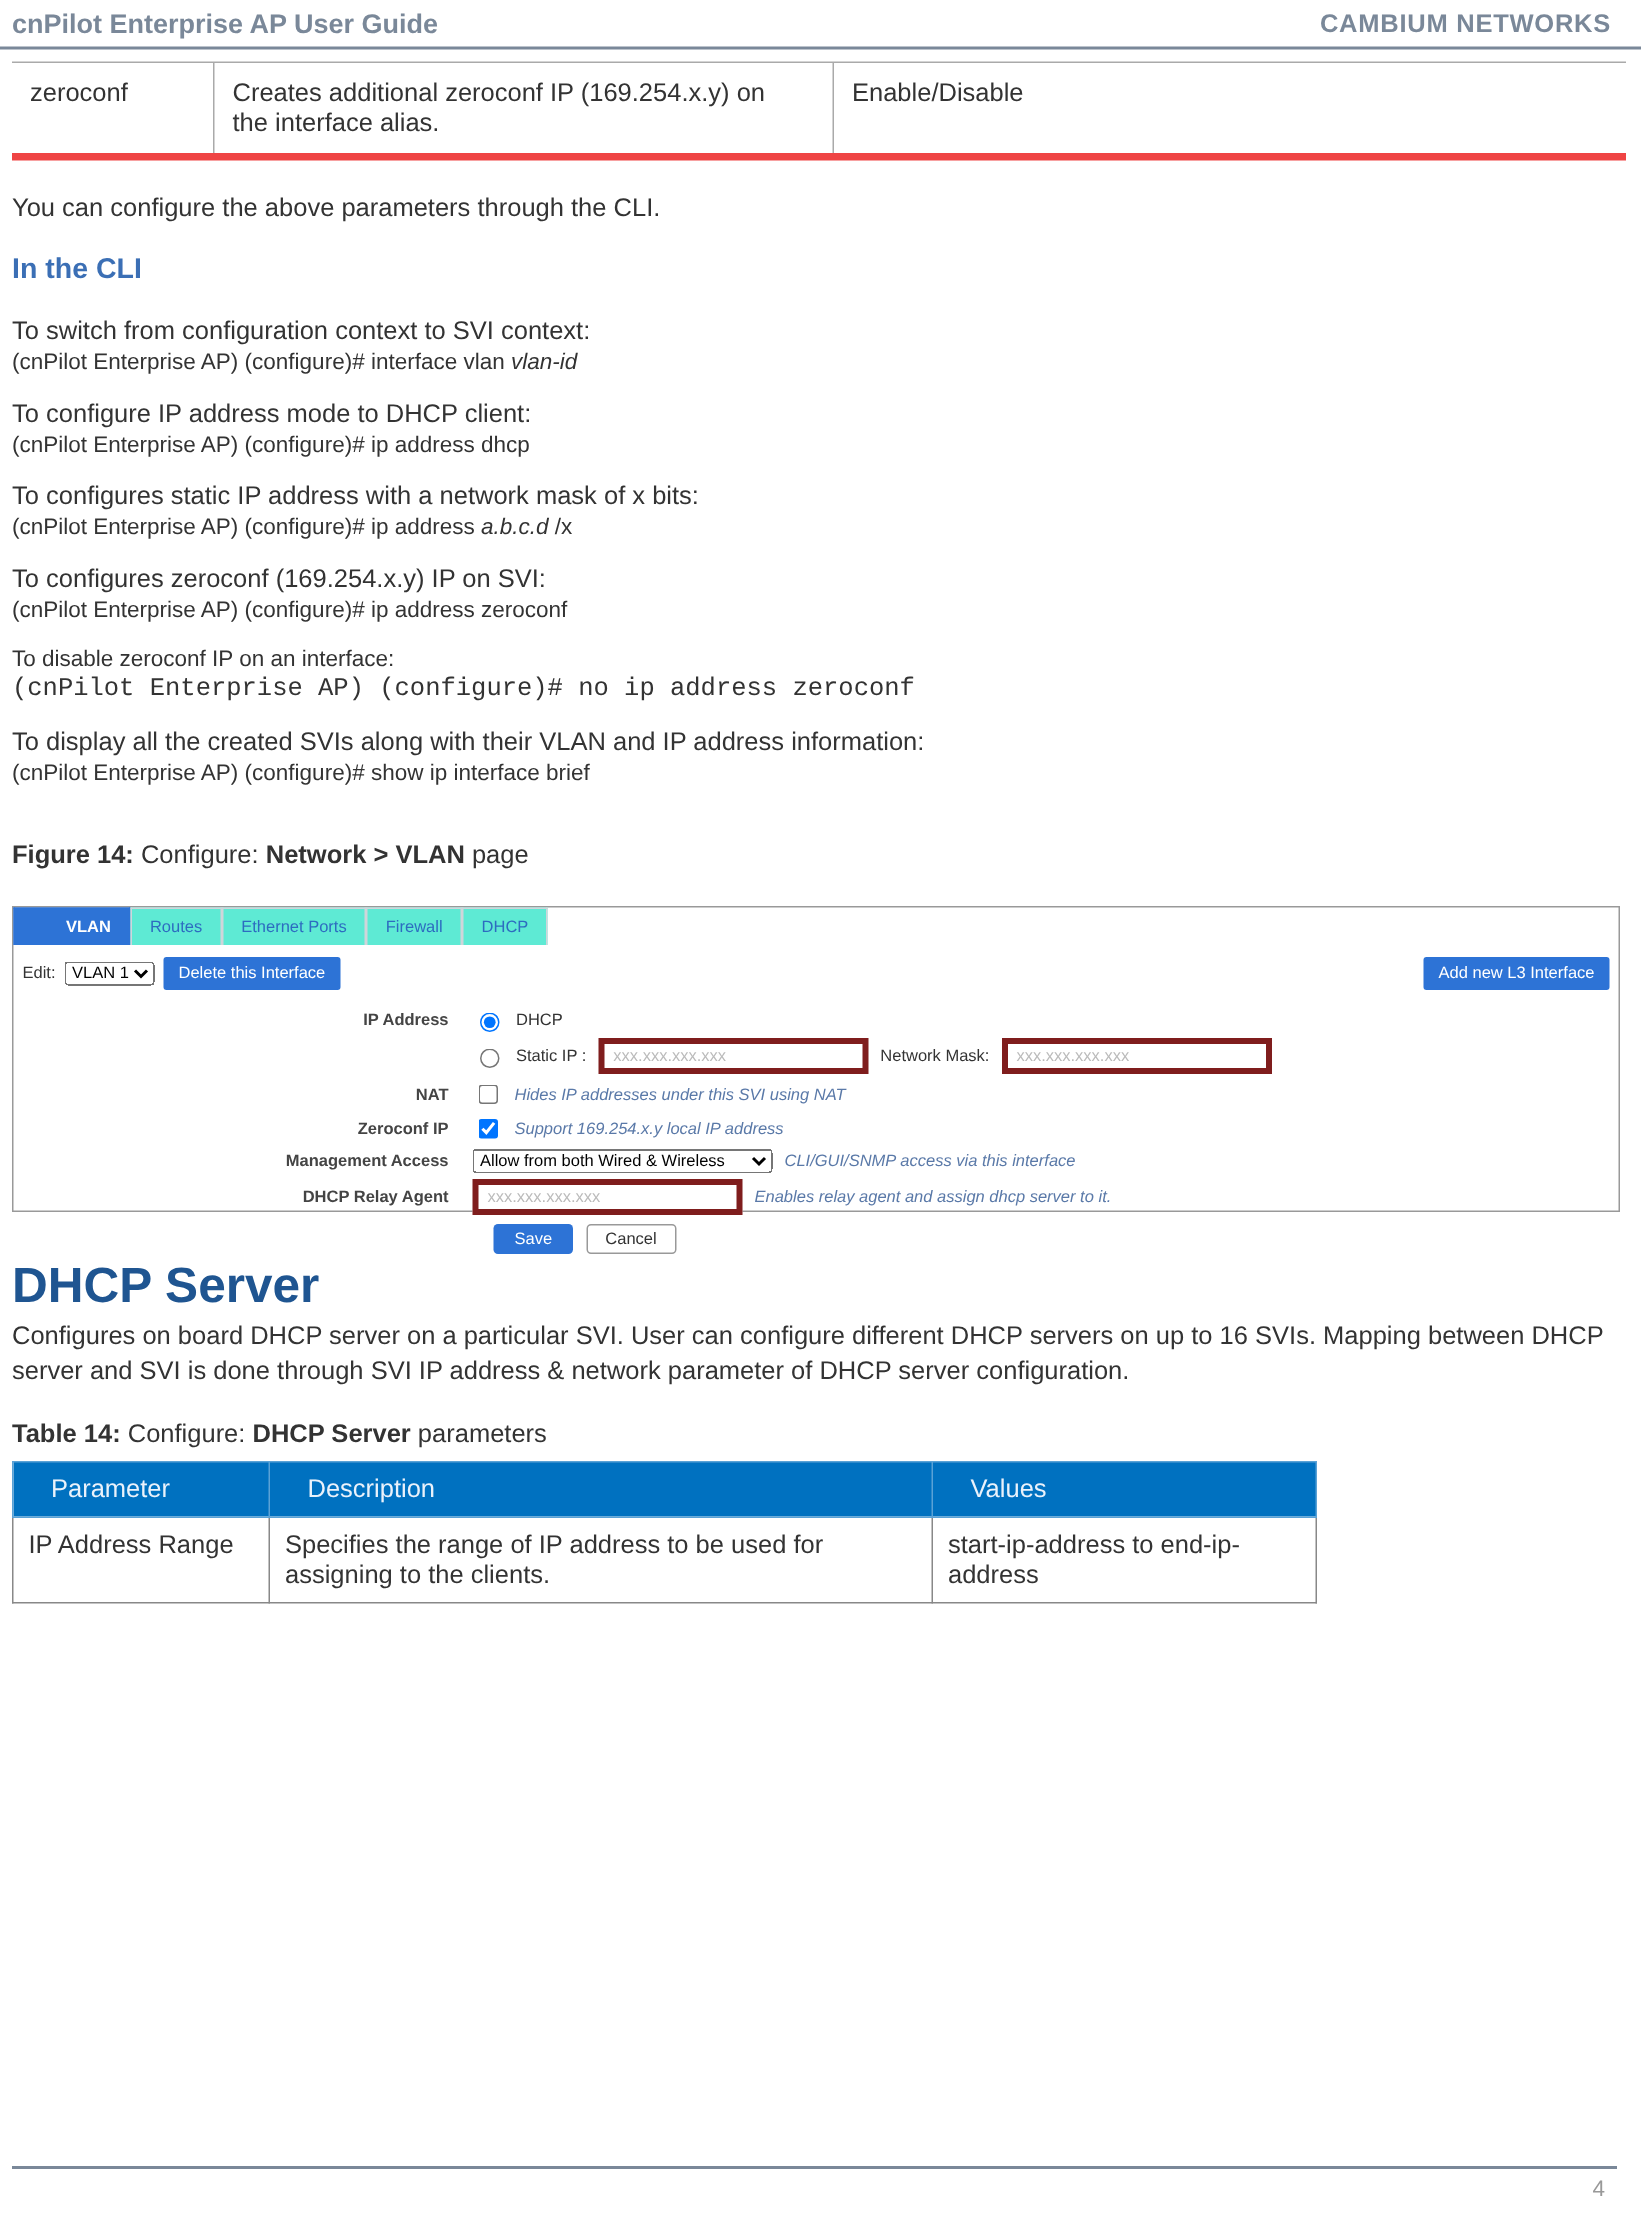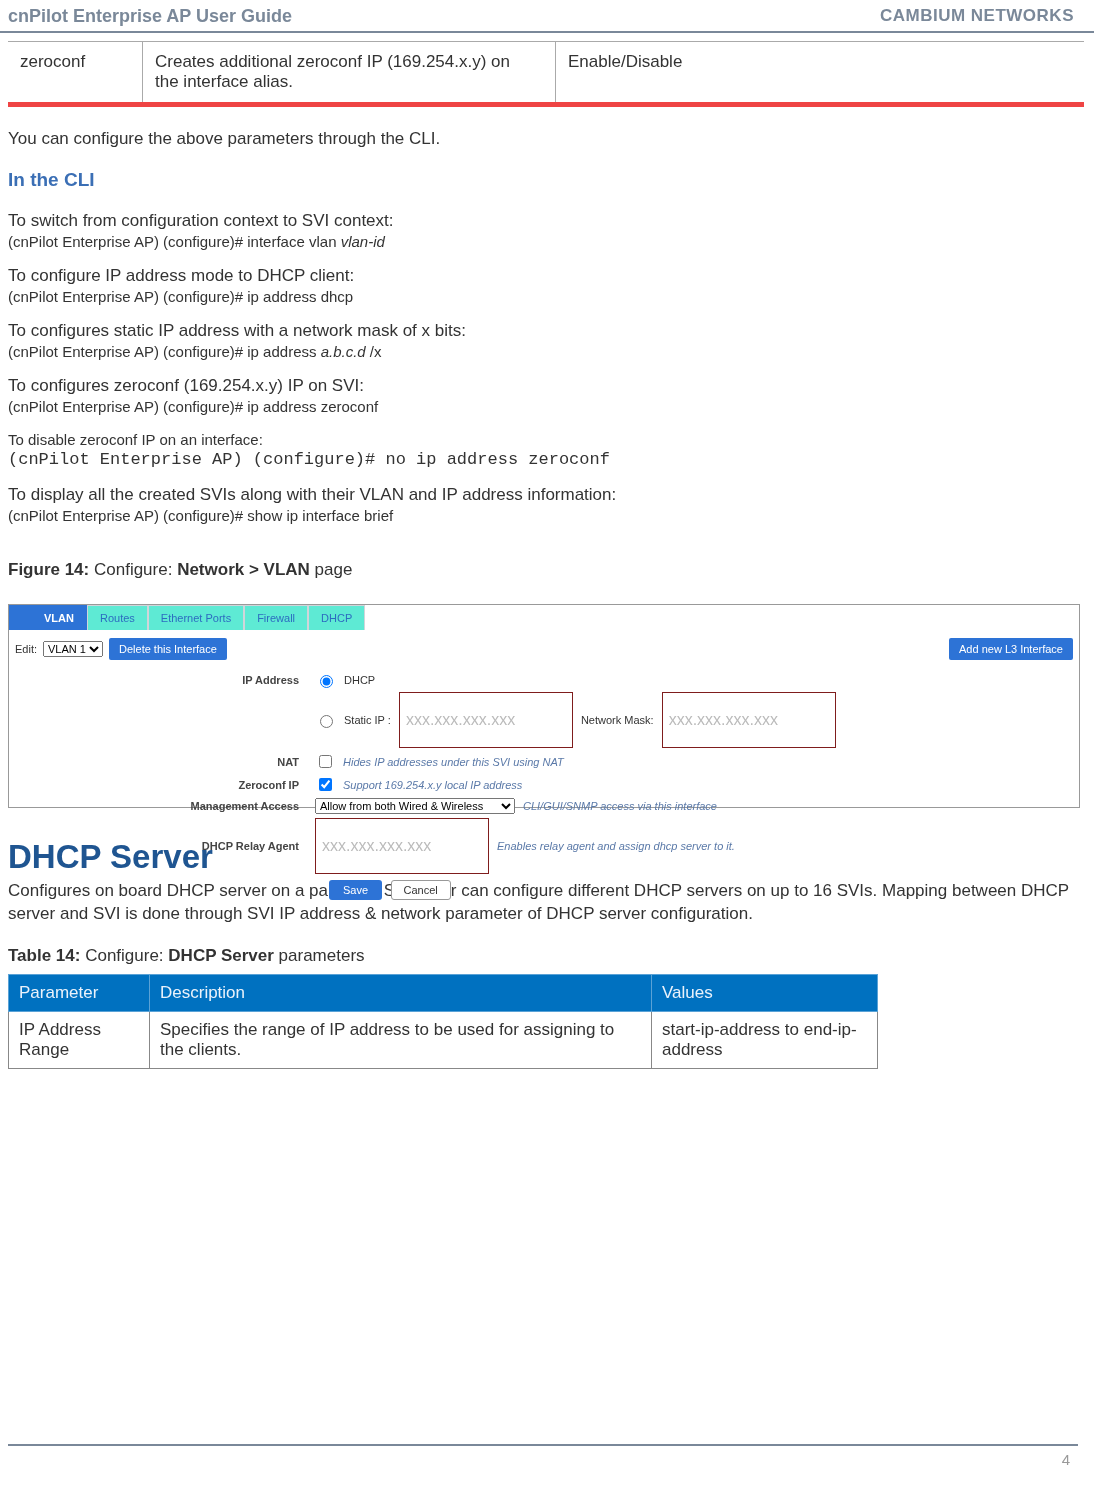--- a/index.html
+++ b/index.html
@@ -57,29 +57,29 @@
     .tab { padding: 6px 12px; color: #2d6cc0; background: #5eead4; border: 1px solid #d0d5da; border-bottom: none; }
     .tab.active { background: #2d73d6; color: #fff; border-color: #2d73d6; font-weight: bold; padding-left: 34px;}
     .bluebtn { background: #2d73d6; color: #fff; font-size: 11px; padding: 5px 10px; border-radius: 2px; display:inline-block;}
     .toolbar { display: flex; align-items: center; padding: 8px 6px; font-size: 11px; justify-content: space-between;}
     .toolbar-left{ display: flex; align-items: center; gap: 6px; }
     select.tiny { font-size: 11px; }
     .form-row { display: flex; font-size: 11px; margin: 4px 0; align-items: center; }
     .form-label { width: 290px; text-align: right; padding-right: 16px; color: #444; font-weight: bold; }
     .form-body { flex: 1; display: flex; align-items: center; gap: 8px; }
     .hint { color: #5a79a8; font-style: italic; font-size: 11px;}
-    .txtbox { border: 1px solid #7f1d1d; background: #fff; font-size: 16px; padding: 18px 6px; width: 160px; color: #bbb;}
+    .txtbox { border: 4px solid #7f1d1d; background: #fff; font-size: 11px; padding: 2px 6px; width: 160px; color: #bbb;}
     .actions { padding-left: 320px; margin-top: 6px; }
     .btn-save { background: #2d73d6; color: #fff; font-size: 11px; padding: 4px 14px; border-radius: 3px; display: inline-block; margin-right: 4px;}
     .btn-cancel { background: #fff; border: 1px solid #999; font-size: 11px; padding: 3px 12px; border-radius: 3px; display: inline-block;}
     .big-h { color: #1f5591; font-size: 33px; font-weight: bold; margin-top: 30px; font-family: "Trebuchet MS", Verdana, sans-serif;}
     .desc { font-size: 17px; line-height: 1.35; margin-top: 4px;}
     .tbl-caption { font-size: 17px; margin-top: 20px; margin-bottom: 8px;}
     .param-table { border-collapse: collapse; width: 870px; }
-    .param-table th { background: #0071c0; color: #eaf2fb; text-align: left; padding: 8px 10px; font-size: 17px; font-weight: normal; border: 1px solid #5aa2d6;}
+    .param-table th { background: #0071c0; color: #eaf2fb; text-align: left; padding: 8px 25px; font-size: 17px; font-weight: normal; border: 1px solid #5aa2d6;}
     .param-table td { border: 1px solid #888; padding: 8px 10px; font-size: 17px; vertical-align: top;}
     .footer { position: absolute; bottom: 18px; right: 24px; color: #999; font-size: 15px; }
     .footer-bar { position: absolute; bottom: 40px; left: 8px; right: 16px; border-top: 2px solid #7a8899; }
   </style>
 </head>
 <body>
 
 <div class="header">
   <div>cnPilot Enterprise AP User Guide</div>
   <div class="header-right">CAMBIUM NETWORKS</div>

